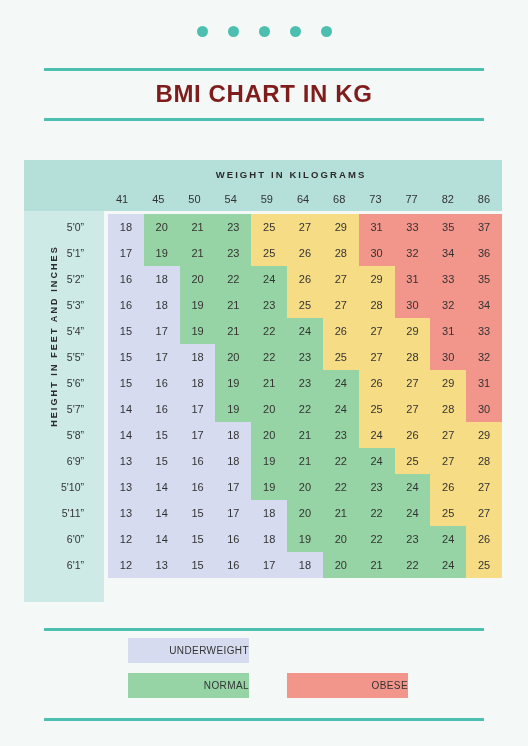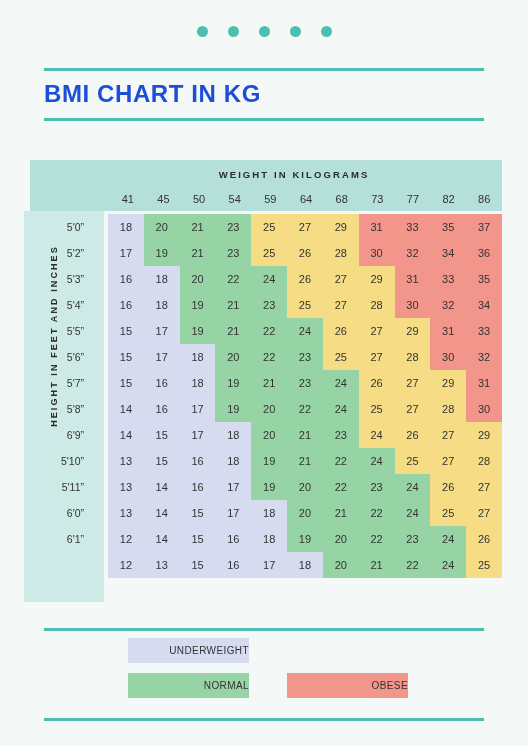--- a/index.html
+++ b/index.html
@@ -35,42 +35,42 @@
     top: 68px;
     left: 44px;
     width: 440px;
   }
   .rule {
     height: 3px;
     background: #4cbfb0;
     width: 100%;
   }
   .chart-title {
+    text-align: center;
     font-size: 24px;
     font-weight: bold;
-    color: #1d4ed8;
+    color: #7f1d1d;
     letter-spacing: 0.6px;
     padding: 11px 0 12px 0;
     line-height: 1;
   }
 
   
   .table-wrap {
     position: absolute;
     left: 24px;
     top: 160px;
     width: 478px;
     height: 442px;
   }
 
   .table-head {
     background: #b5dfd9;
     height: 51px;
     position: relative;
-    margin-left: 6px;
   }
   .head-title {
     position: absolute;
     top: 9px;
     left: 0;
     width: 100%;
     text-align: center;
     font-size: 9.5px;
     font-weight: bold;
     letter-spacing: 2.1px;
@@ -243,20 +243,21 @@
         <div class="head-w">86</div>
       </div>
   </div>
 
   <div class="table-body">
     <div class="rowlabel-col">
       <div class="vlabel">HEIGHT IN FEET AND INCHES</div>
     </div>
     <div class="rowlabels">
         <div class="rowlabel">5'0”</div>
+        <div class="rowlabel">5'1”</div>
         <div class="rowlabel">5'2”</div>
         <div class="rowlabel">5'3”</div>
         <div class="rowlabel">5'4”</div>
         <div class="rowlabel">5'5”</div>
         <div class="rowlabel">5'6”</div>
         <div class="rowlabel">5'7”</div>
         <div class="rowlabel">5'8”</div>
         <div class="rowlabel">6'9”</div>
         <div class="rowlabel">5'10”</div>
         <div class="rowlabel">5'11”</div>

